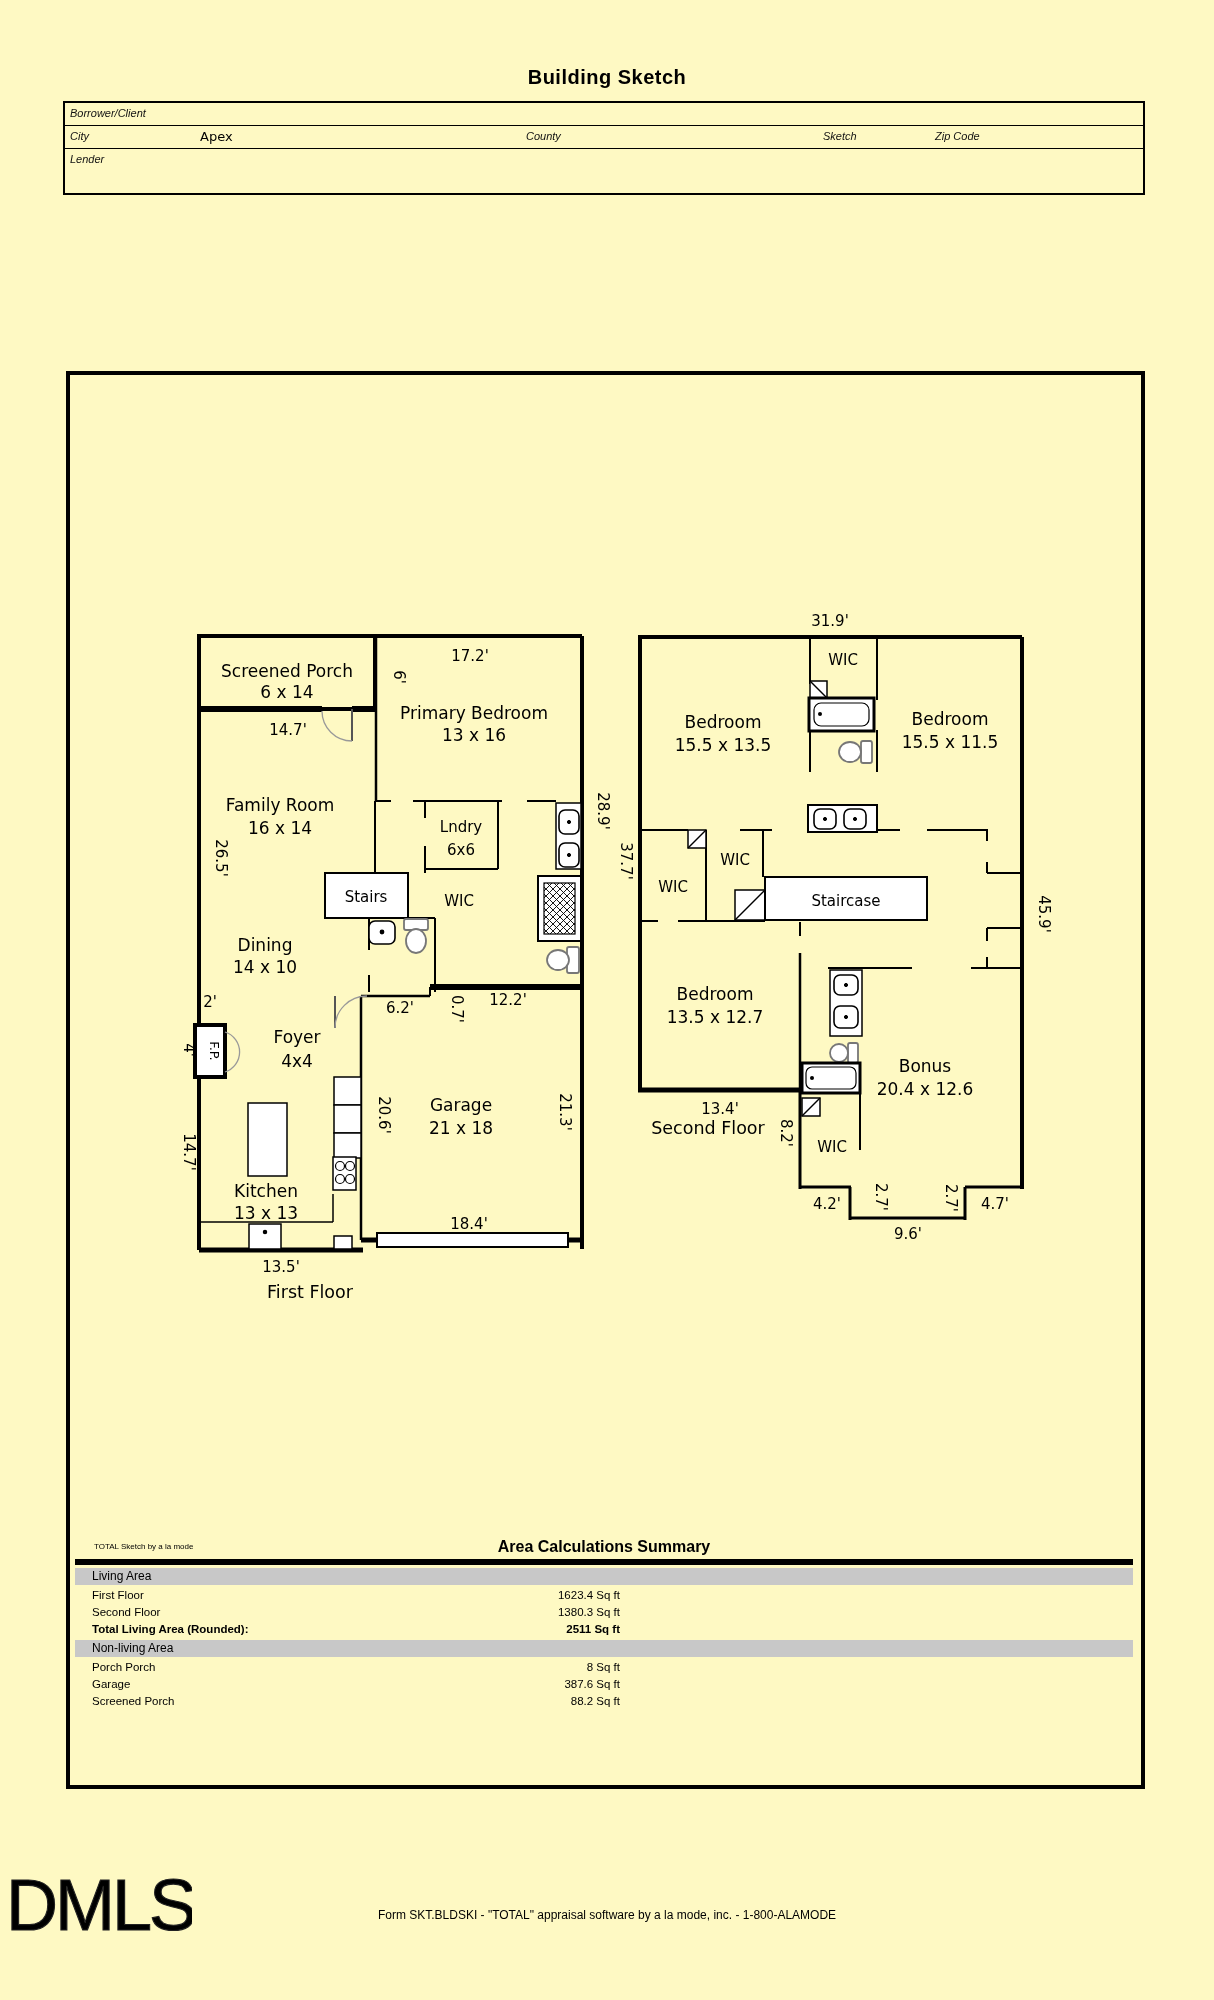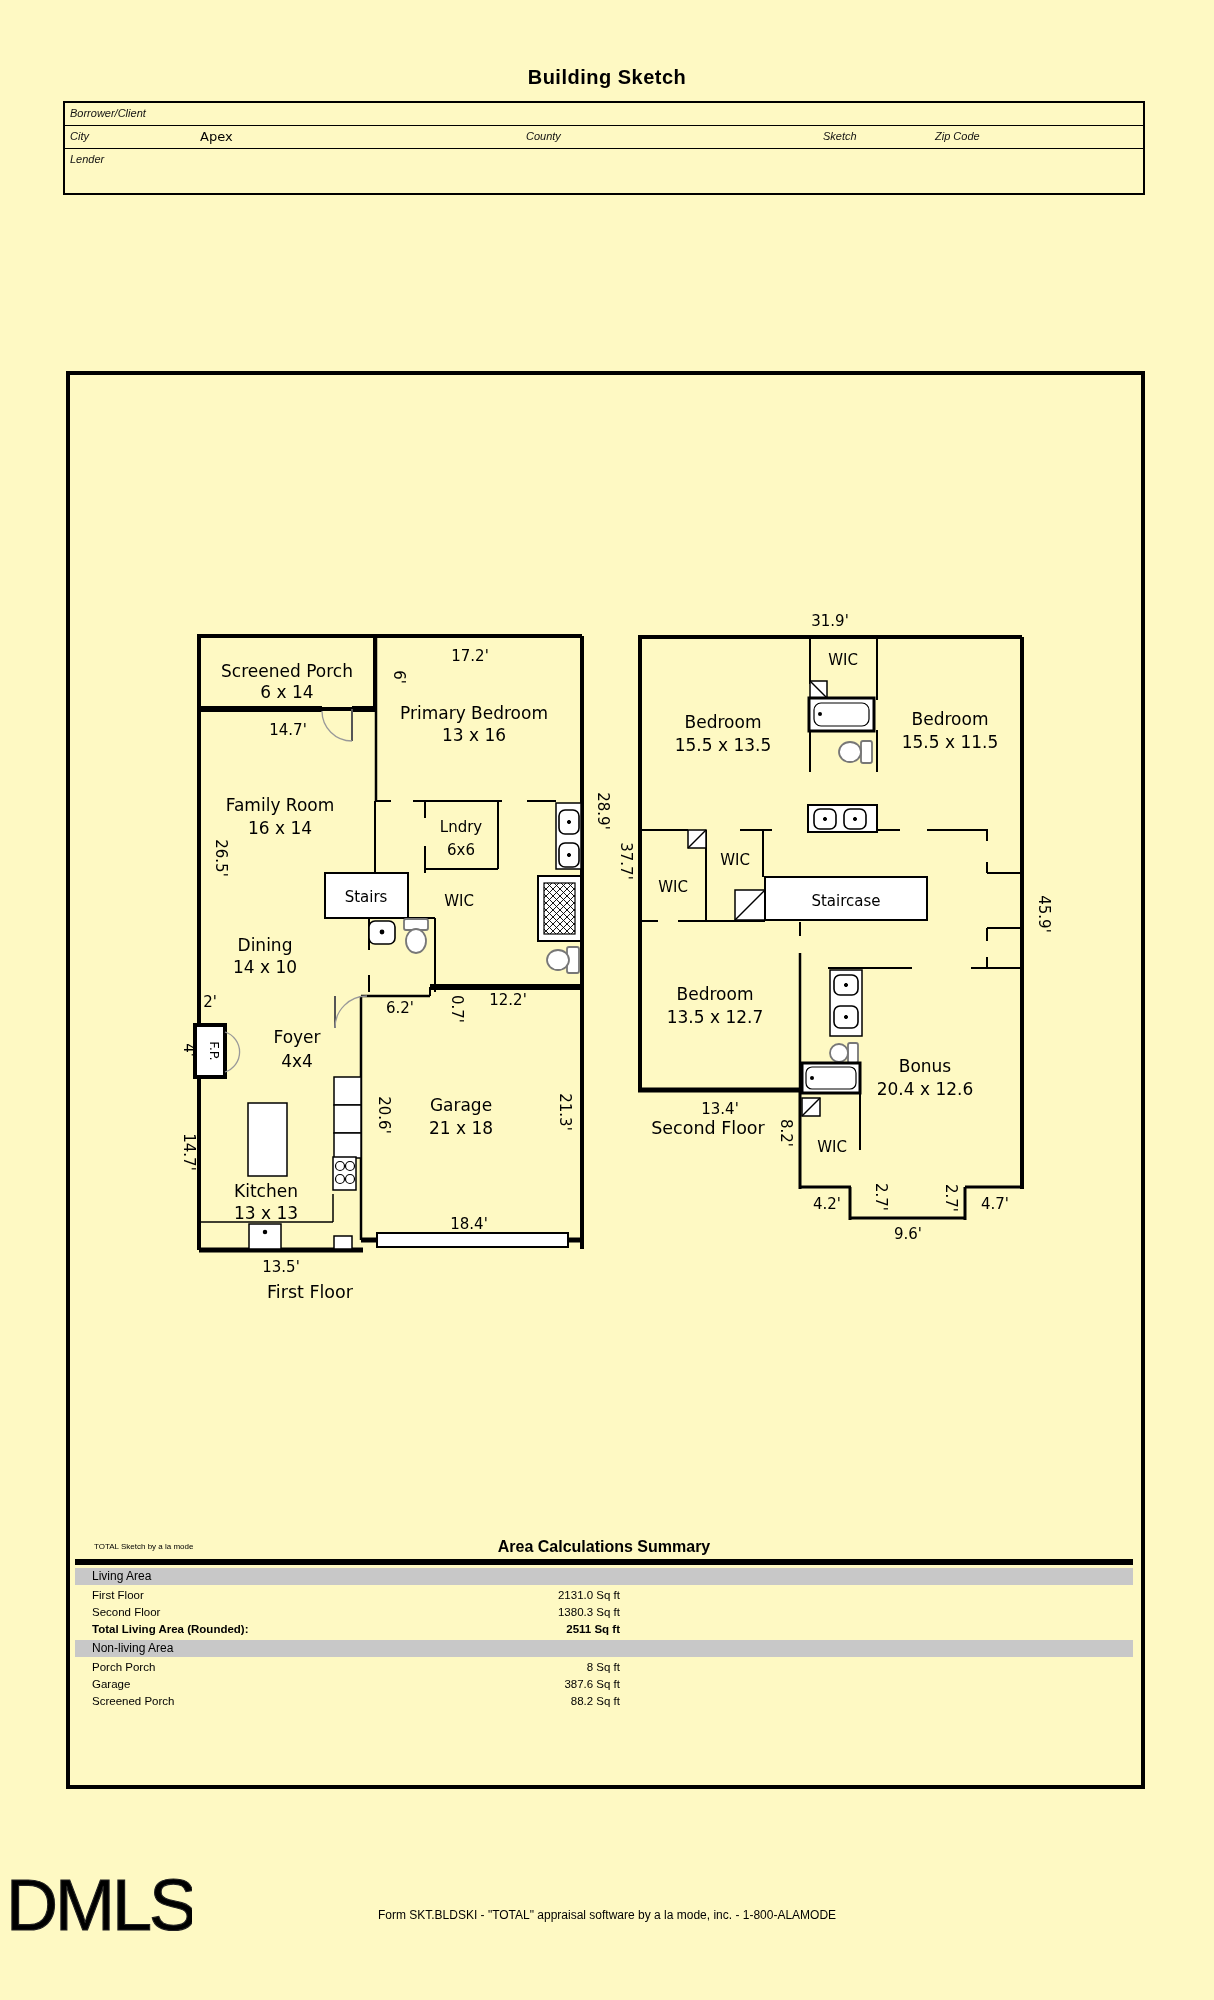--- a/index.html
+++ b/index.html
@@ -330,21 +330,21 @@
   </svg>
 
   <div class="branding">TOTAL Sketch by a la mode</div>
   <div class="sumhead">Area Calculations Summary</div>
   <div class="divider"></div>
 
   <div class="band" style="top:1568px">
     <span>Living Area</span>
   </div>
   <span class="srow-label" style="top:1589px">First Floor</span>
-  <span class="srow-value" style="top:1589px">2131.0 Sq ft</span>
+  <span class="srow-value" style="top:1589px">1623.4 Sq ft</span>
   <span class="srow-label" style="top:1606px">Second Floor</span>
   <span class="srow-value" style="top:1606px">1380.3 Sq ft</span>
   <span class="srow-label bold" style="top:1623px">Total Living Area (Rounded):</span>
   <span class="srow-value bold" style="top:1623px">2511 Sq ft</span>
 
   <div class="band" style="top:1640px">
     <span>Non-living Area</span>
   </div>
   <span class="srow-label" style="top:1661px">Porch Porch</span>
   <span class="srow-value" style="top:1661px">8 Sq ft</span>

